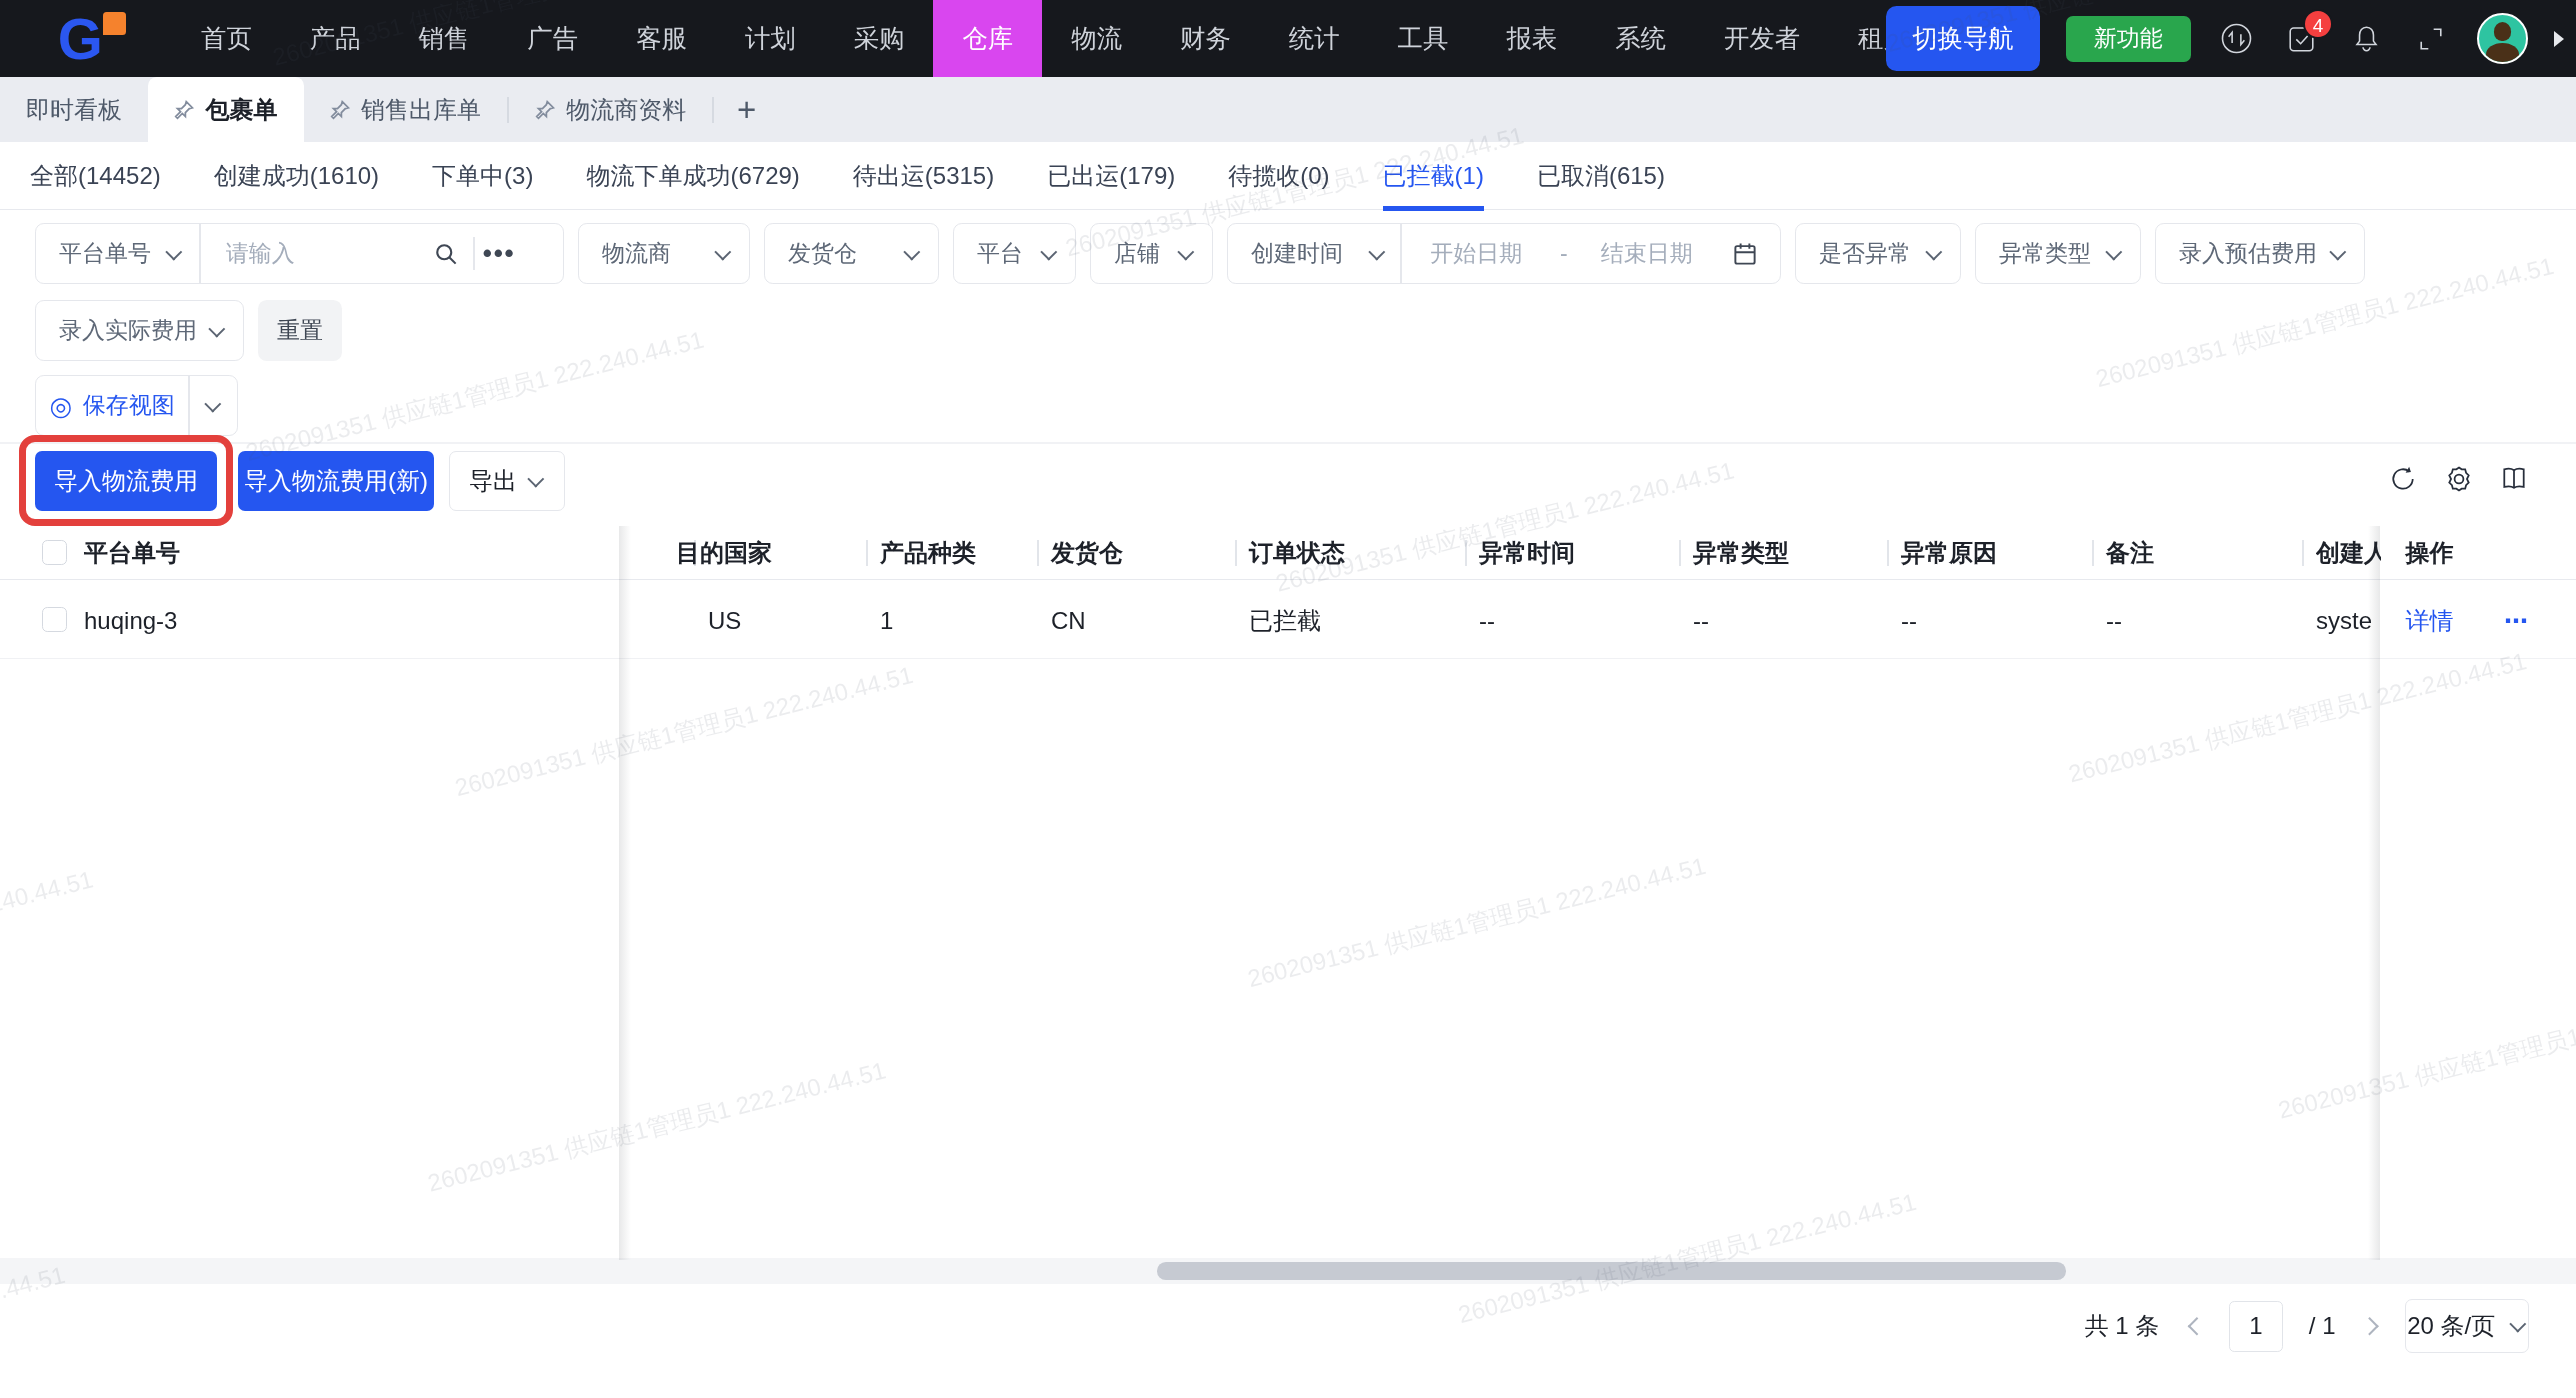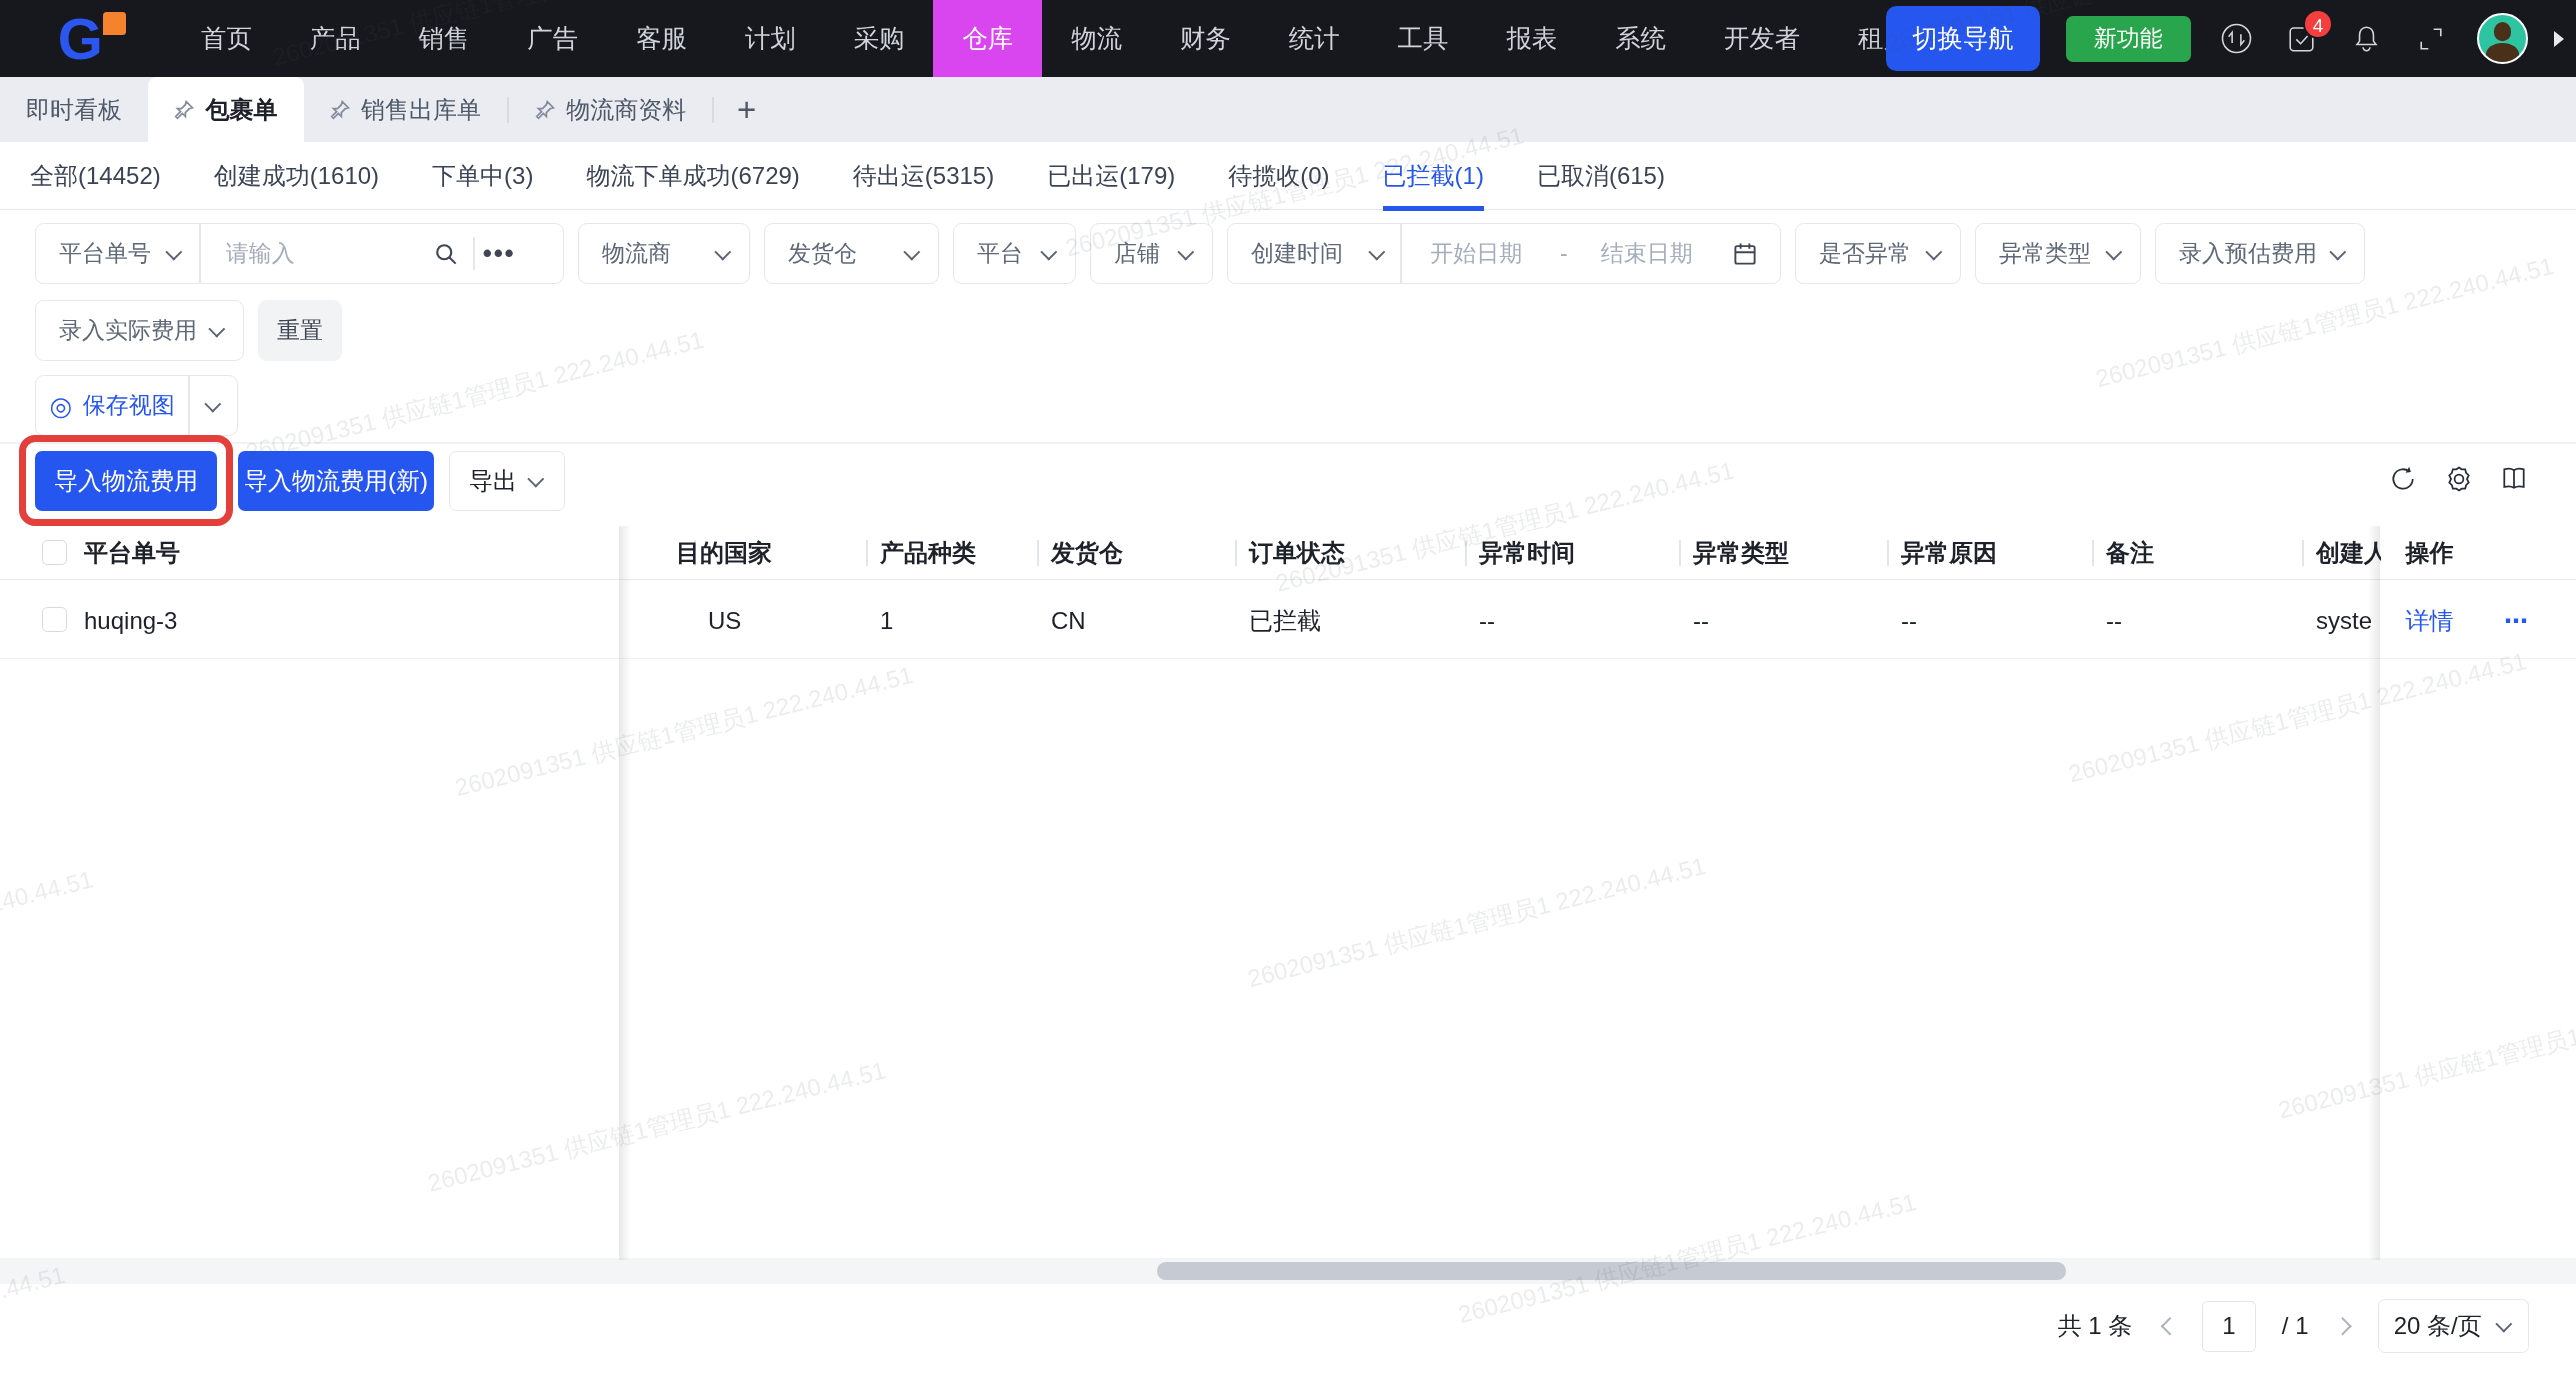--- a/index.html
+++ b/index.html
@@ -96,21 +96,21 @@
   #hscroll { position:absolute; top:1258px; left:0; width:100%; height:26px; background:#f4f5f7; }
   #hscroll-thumb { position:absolute; left:1157px; top:4.4px; width:909px; height:17.5px; border-radius:8.8px; background:#c6cad2; cursor:grab; }
 
   
   #pagination { position:absolute; top:1299px; right:47px; height:54px; display:flex; align-items:center; gap:26px; font-size:24px; color:#1d2129; }
   .pg-arrow { width:17.5px; height:17.5px; position:relative; cursor:pointer; }
   .pg-arrow::before { content:""; position:absolute; top:2.6px; width:10.5px; height:10.5px; border-right:2.6px solid #aeb4bf; border-bottom:2.6px solid #aeb4bf; }
   .pg-arrow.left::before { left:5.3px; transform:rotate(135deg); }
   .pg-arrow.right::before { left:1.8px; transform:rotate(-45deg); }
   #page-box { width:54px; height:51px; border:1.8px solid #e1e4e9; border-radius:5.3px; display:flex; align-items:center; justify-content:center; cursor:text; }
-  #size-box { width:151px; height:54px; border:1.8px solid #e5e7ec; border-radius:7px; display:flex; align-items:center; justify-content:center; gap:14px; cursor:pointer; }
+  #size-box { width:124px; height:54px; border:1.8px solid #e5e7ec; border-radius:7px; display:flex; align-items:center; justify-content:center; gap:14px; cursor:pointer; }
 
   
   #watermark-layer { position:absolute; left:-438px; top:-613px; width:3943px; height:3154px; transform:rotate(-14deg); z-index:20; pointer-events:none; }
   .wm { position:absolute; font-size:24px; color:rgba(71,82,102,0.11); white-space:nowrap; }
 </style>
 </head>
 <body>
 
 <div id="app">
 

